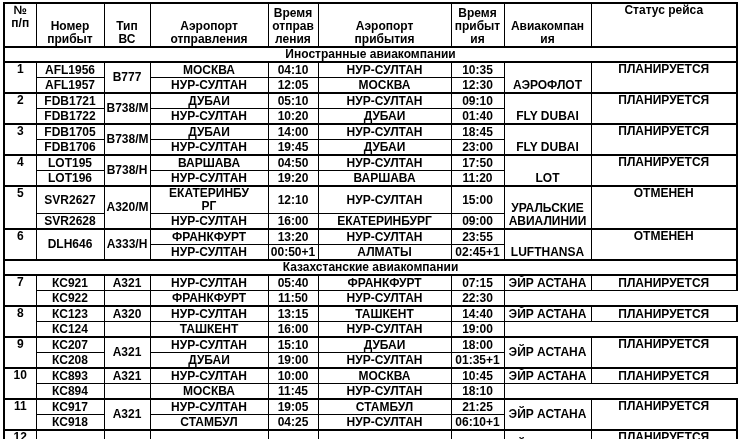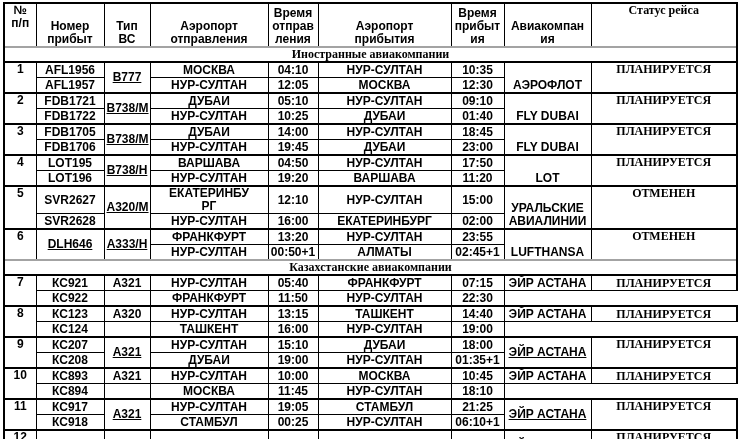--- a/index.html
+++ b/index.html
@@ -5,29 +5,29 @@
   html,body{margin:0;padding:0;background:#ffffff;}
   body{font-family:"Liberation Sans",sans-serif;color:#000;}
   table{border-collapse:collapse;table-layout:fixed;width:733px;margin:2px 0 0 3px;
         font-size:12px;font-weight:bold;color:#000;}
   td,th{border:1px solid #000;padding:0 2px;text-align:center;vertical-align:middle;
         height:14px;line-height:13px;overflow:hidden;}
   thead th{border-top:2px solid #000;vertical-align:bottom;white-space:pre-line;
         height:42px;font-weight:bold;}
   th.v-top{vertical-align:top;}
   .c-left{border-left:2px solid #000;}
-  .c-right{border-right:2px solid #000;font-family:Liberation Serif, serif;}
-  tr.section-row td{font-weight:bold;border-top:2px solid #a3a3a3;border-bottom:2px solid #000;height:13px;}
+  .c-right{border-right:2px solid #000;}
+  tr.section-row td{font-weight:bold;border-top:2px solid #000000;border-bottom:2px solid #000;height:13px;}
   tr.pair-start td{border-top:2px solid #000;}
   tbody tr:last-child td{border-bottom:2px solid #000;}
   tr.tall td{height:28px;}
   td.c-num{vertical-align:top;}
   td.c-top{vertical-align:top;}
   td.c-bottom{vertical-align:bottom;}
-  td.c-mid{vertical-align:middle;text-decoration:underline;}
+  td.c-mid{vertical-align:middle;}
   td.noborder{border-left:none;border-right:none;border-bottom:none;background:#fff;}
   .wfrom{display:inline-block;max-width:80px;word-break:break-all;line-height:13px;}
 </style>
 </head>
 <body>
 
 <table>
   <colgroup>
     <col style="width:32px">
       <col style="width:68px">
@@ -90,21 +90,21 @@
         <td><span class="wfrom">ДУБАИ</span></td>
         <td>05:10</td>
         <td>НУР-СУЛТАН</td>
         <td>09:10</td>
         <td rowspan="2" class="c-bottom">FLY DUBAI</td>
         <td rowspan="2" class="c-top c-right">ПЛАНИРУЕТСЯ</td>
       </tr>
       <tr>
         <td>FDB1722</td>
         <td><span class="wfrom">НУР-СУЛТАН</span></td>
-        <td>10:25</td>
+        <td>10:20</td>
         <td>ДУБАИ</td>
         <td>01:40</td>
       </tr>
       <tr class="pair-start">
         <td rowspan="2" class="c-num c-left">3</td>
         <td>FDB1705</td>
         <td rowspan="2" class="c-mid">B738/M</td>
         <td><span class="wfrom">ДУБАИ</span></td>
         <td>14:00</td>
         <td>НУР-СУЛТАН</td>
@@ -146,21 +146,21 @@
         <td>НУР-СУЛТАН</td>
         <td>15:00</td>
         <td rowspan="2" class="c-bottom">УРАЛЬСКИЕ АВИАЛИНИИ</td>
         <td rowspan="2" class="c-top c-right">ОТМЕНЕН</td>
       </tr>
       <tr>
         <td>SVR2628</td>
         <td><span class="wfrom">НУР-СУЛТАН</span></td>
         <td>16:00</td>
         <td>ЕКАТЕРИНБУРГ</td>
-        <td>02:00</td>
+        <td>09:00</td>
       </tr>
       <tr class="pair-start">
         <td rowspan="2" class="c-num c-left">6</td>
         <td rowspan="2" class="c-mid">DLH646</td>
         <td rowspan="2" class="c-mid">A333/H</td>
         <td><span class="wfrom">ФРАНКФУРТ</span></td>
         <td>13:20</td>
         <td>НУР-СУЛТАН</td>
         <td>23:55</td>
         <td rowspan="2" class="c-bottom">LUFTHANSA</td>
@@ -263,21 +263,21 @@
         <td><span class="wfrom">НУР-СУЛТАН</span></td>
         <td>19:05</td>
         <td>СТАМБУЛ</td>
         <td>21:25</td>
         <td rowspan="2" class="c-mid">ЭЙР АСТАНА</td>
         <td rowspan="2" class="c-top c-right">ПЛАНИРУЕТСЯ</td>
       </tr>
       <tr>
         <td>КС918</td>
         <td><span class="wfrom">СТАМБУЛ</span></td>
-        <td>00:25</td>
+        <td>04:25</td>
         <td>НУР-СУЛТАН</td>
         <td>06:10+1</td>
       </tr>
       <tr class="pair-start tall">
         <td rowspan="1" class="c-num c-left">12</td>
         <td>КС563</td>
         <td>А321</td>
         <td><span class="wfrom">НУР-СУЛТАН</span></td>
         <td>00:00</td>
         <td>ПХУКЕТ</td>

